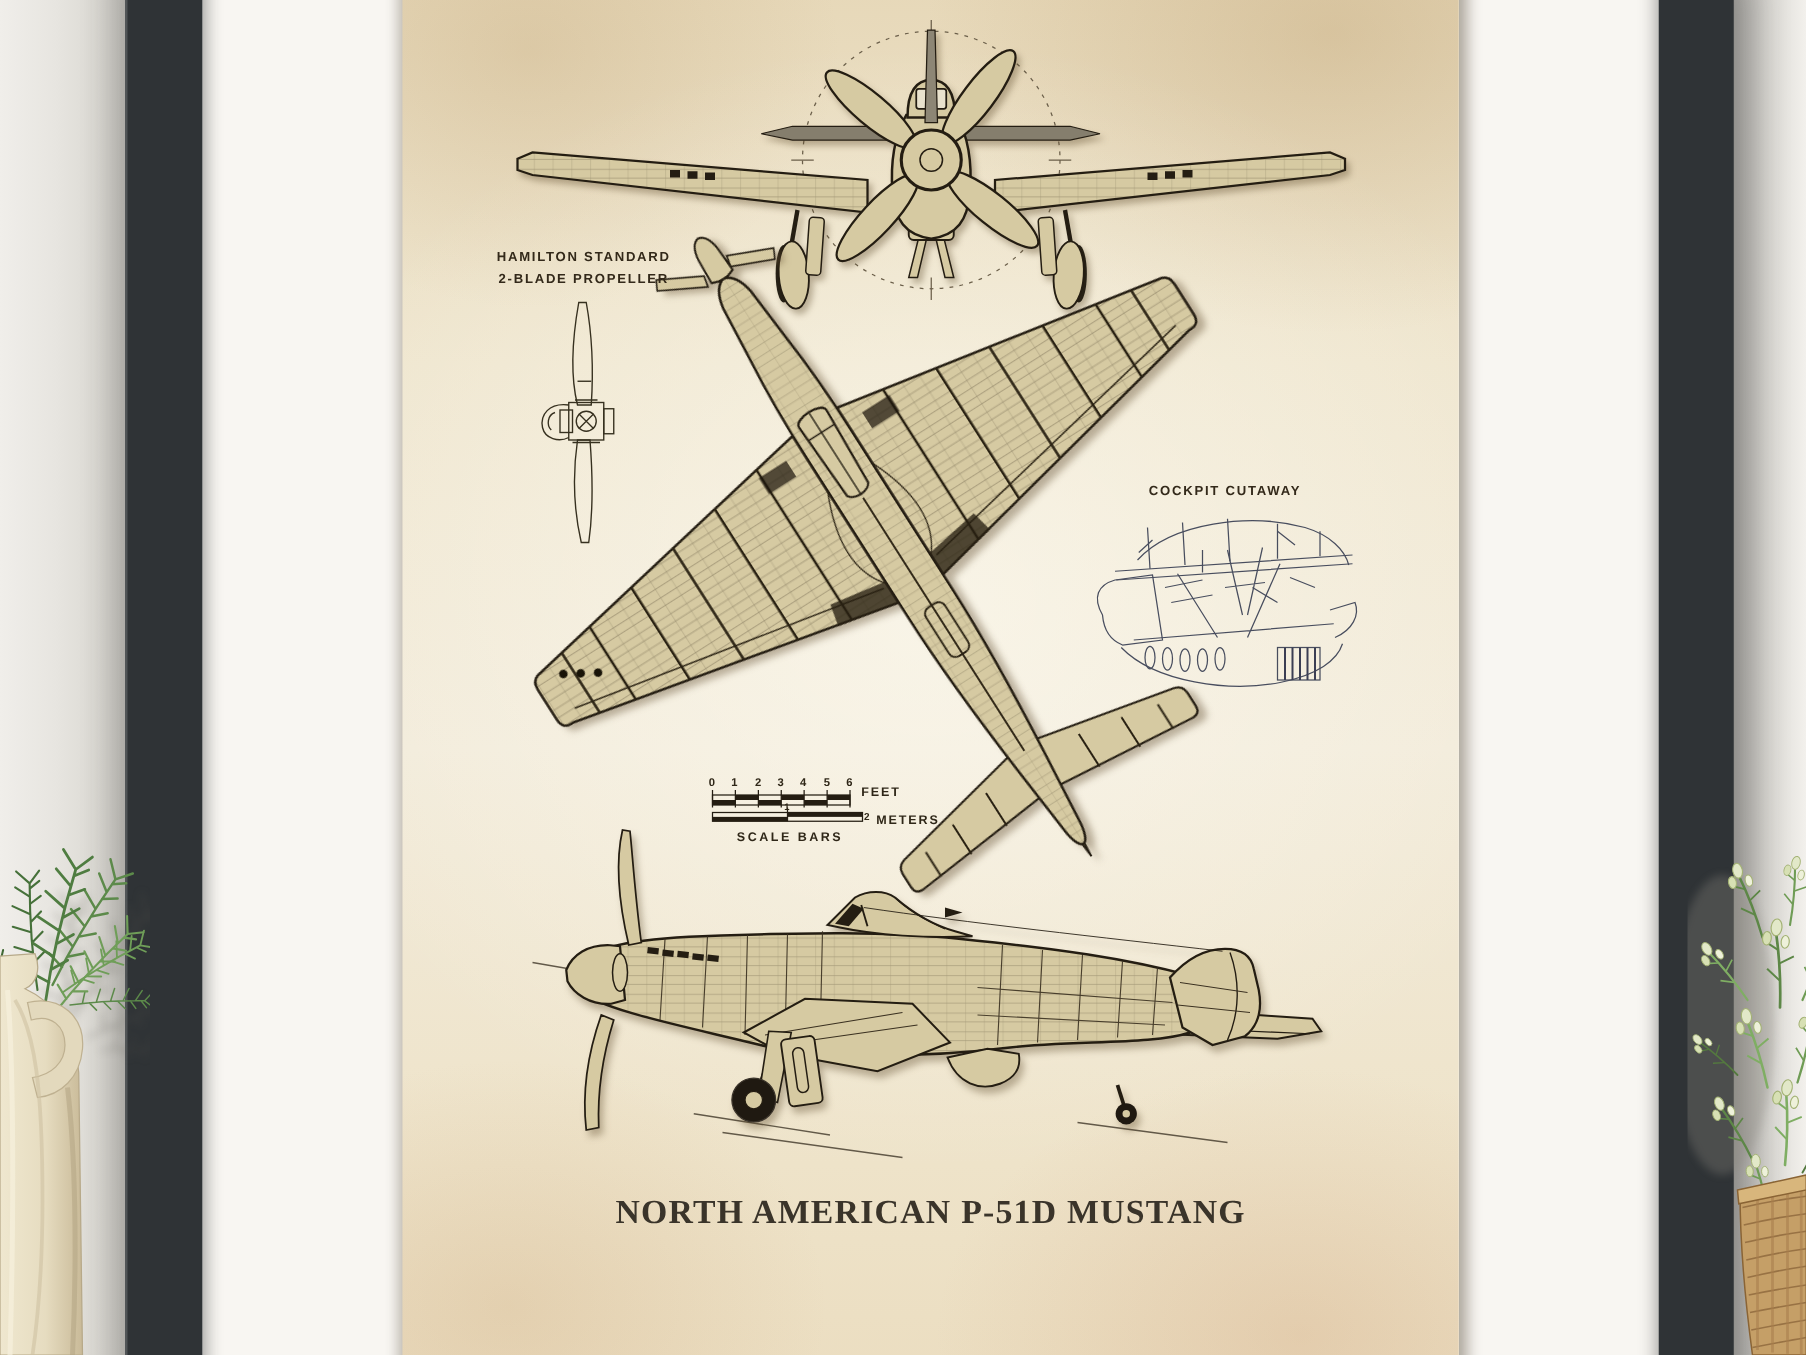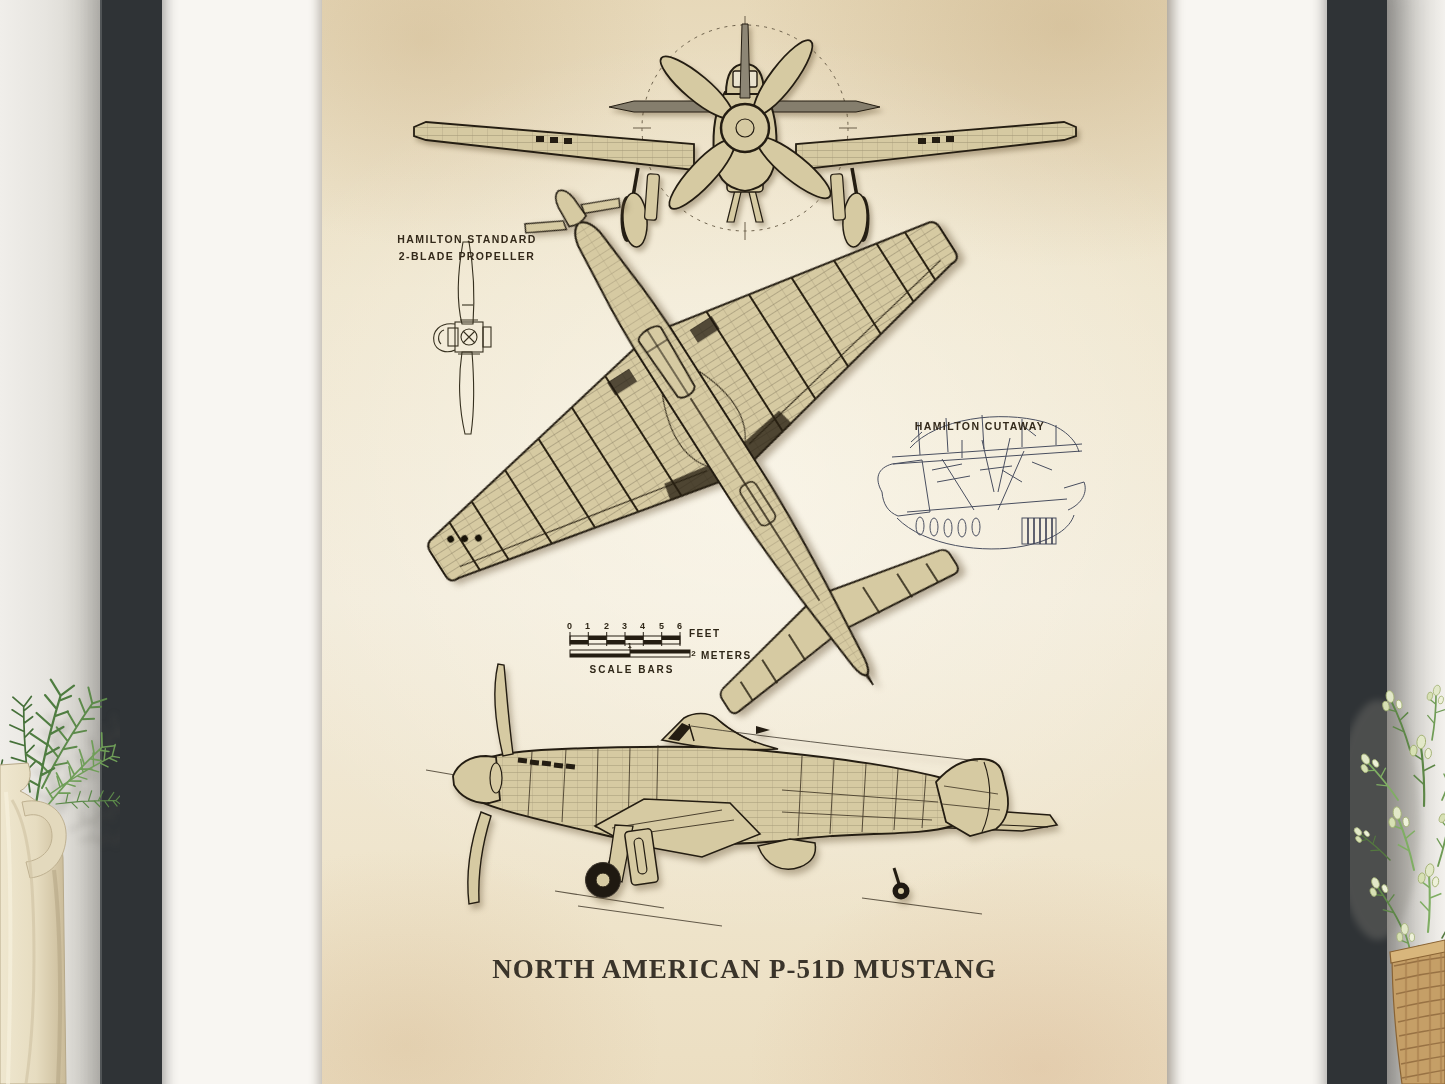--- a/index.html
+++ b/index.html
@@ -14,21 +14,21 @@
   .paper{position:absolute;left:160px;width:845px;top:0;bottom:0;
        background:
          radial-gradient(90% 55% at 50% 45%, rgba(255,253,245,.55), rgba(255,253,245,0) 72%),
          radial-gradient(42% 26% at 12% 6%, rgba(187,156,108,.28), transparent 70%),
          radial-gradient(55% 30% at 88% 5%, rgba(182,150,100,.33), transparent 70%),
          radial-gradient(48% 26% at 85% 96%, rgba(205,158,118,.28), transparent 72%),
          radial-gradient(42% 24% at 10% 94%, rgba(198,158,112,.24), transparent 72%),
          linear-gradient(180deg,#e6d7b7 0%,#efe6cf 28%,#f2ebda 55%,#eee3c9 84%,#ebddc0 100%);
        box-shadow:-5px 0 8px rgba(70,58,40,.25),7px 0 10px rgba(70,58,40,.38);}
   .paper svg.art{position:absolute;left:0;top:0;}
-  .hand{position:absolute;color:#33291a;font-weight:bold;font-size:10.5px;letter-spacing:1.4px;text-align:center;line-height:17px;white-space:nowrap;margin-top:33px;}
+  .hand{position:absolute;color:#33291a;font-weight:bold;font-size:10.5px;letter-spacing:1.4px;text-align:center;line-height:17px;white-space:nowrap;}
   .title{position:absolute;left:0;right:0;top:984px;text-align:center;font-family:"Liberation Serif",serif;
          font-weight:bold;font-size:27px;letter-spacing:1px;color:#3a342a;}
   .plant{position:absolute;}
   svg text{font-family:"Liberation Sans",sans-serif;}
 </style>
 </head>
 <body>
 
 <div class="scene">
   <div class="wall wall-left"></div>
@@ -263,21 +263,21 @@
             <path d="M372,771 L367,754" stroke="#241d12" stroke-width="1.5"></path>
             <path d="M369,756 C450,768 560,780 656,791" fill="none" stroke="#241d12" stroke-width=".7"></path>
             <path d="M434,756 L448,760 L434,764 Z" fill="#241d12"></path>
           </g>
         </svg>
 
         <div class="hand" style="left:55px;top:228px;width:180px;">
           <div>HAMILTON STANDARD</div>
           <div>2-BLADE PROPELLER</div>
         </div>
-        <div class="hand" style="left:568px;top:415px;width:180px;">HAMILTON CUTAWAY</div>
+        <div class="hand" style="left:568px;top:415px;width:180px;">COCKPIT CUTAWAY</div>
 
         <div class="title">NORTH AMERICAN P-51D MUSTANG</div>
       </div>
     </div>
   </div>
 
   <svg class="plant" style="left:0;top:540px;" width="120" height="544" viewBox="0 0 120 544">
     <defs>
       <filter id="soft" x="-40%" y="-40%" width="180%" height="180%">
           <feGaussianBlur stdDeviation="3.5"></feGaussianBlur>

